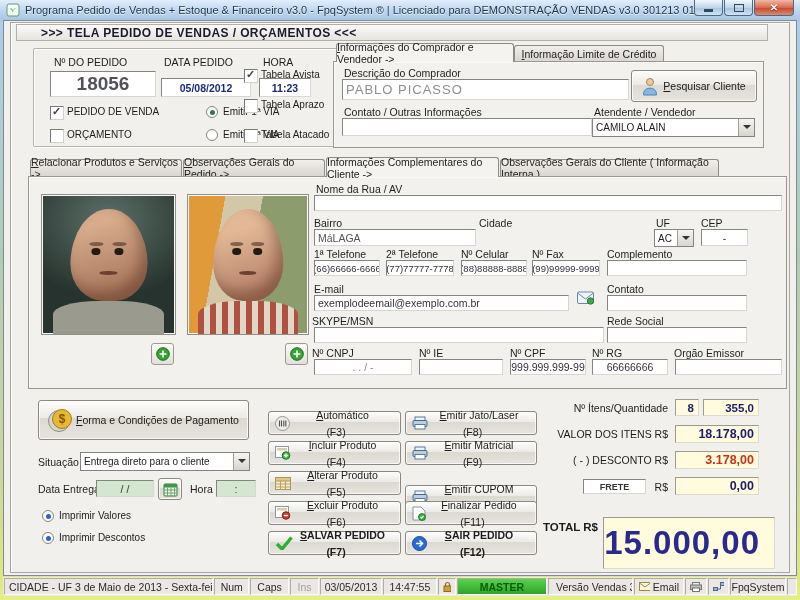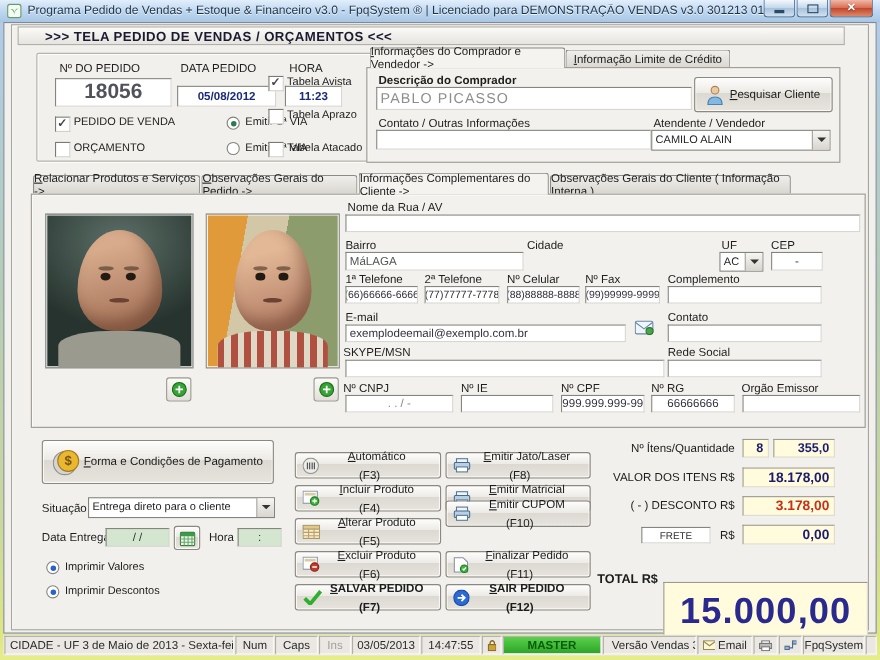--- a/index.html
+++ b/index.html
@@ -177,21 +177,21 @@
       </div>
     </div>
 
     <div class="tab active" style="left:332px;top:22px;width:178px;height:19px;">
       <span class="fl">Informações do Comprador e Vendedor -&gt;</span>
     </div>
     <div class="tab" style="left:510px;top:24px;width:150px;">
       <span class="fl">Informação Limite de Crédito</span>
     </div>
     <div class="panel" style="left:329px;top:40px;width:429px;height:85px;">
-      <span class="lbl" style="left:10px;top:5px;font-weight:bold;">Descrição do Comprador</span>
+      <span class="lbl" style="left:10px;top:5px;">Descrição do Comprador</span>
       <div class="inp" style="left:8px;top:17px;width:287px;height:21px;font-size:13px;color:#8e8e8e;letter-spacing:1px;">PABLO PICASSO</div>
       <div class="btn" style="left:297px;top:8px;width:124px;height:30px;">
         <span>
             <svg width="16" height="19">
               <circle cx="8" cy="5" r="3.5" fill="#ecc9a0" stroke="#a8845a"></circle>
               <path d="M1.5 18c0-5 2.8-6.8 6.5-6.8s6.5 1.8 6.5 6.8z" fill="#82b8e2" stroke="#4a84b0"></path>
             </svg>
           </span>
         <span class="fl">Pesquisar Cliente</span>
       </div>
@@ -411,21 +411,21 @@
       <span class="aicon">
           <svg width="16" height="14">
             <rect x="3" y="1" width="10" height="4" fill="#eef4fa" stroke="#5a7a9a"></rect>
             <rect x="1" y="4.5" width="14" height="6" rx="1" fill="#b8cfe4" stroke="#4a6a8a"></rect>
             <rect x="3" y="8.5" width="10" height="4.5" fill="#fff" stroke="#5a7a9a"></rect>
           </svg>
         </span>
       <span class="fl" style="margin-left:16px;">Emitir Matricial</span>
         <span class="akey">(F9)</span>
     </div>
-    <div class="btn act" style="left:401px;top:434px;width:130px;height:22px;">
+    <div class="btn act" style="left:401px;top:464px;width:130px;height:22px;">
       <span class="aicon">
           <svg width="16" height="14">
             <rect x="3" y="1" width="10" height="4" fill="#eef4fa" stroke="#5a7a9a"></rect>
             <rect x="1" y="4.5" width="14" height="6" rx="1" fill="#b8cfe4" stroke="#4a6a8a"></rect>
             <rect x="3" y="8.5" width="10" height="4.5" fill="#fff" stroke="#5a7a9a"></rect>
           </svg>
         </span>
       <span class="fl" style="margin-left:16px;">Emitir CUPOM</span>
         <span class="akey">(F10)</span>
     </div>
@@ -454,26 +454,26 @@
     <span class="tlabel" style="left:540px;top:381px;width:124px;">Nº Ítens/Quantidade</span>
     <div class="yf" style="left:671px;top:378px;width:24px;height:17px;">8</div>
     <div class="yf" style="left:699px;top:378px;width:56px;height:17px;">355,0</div>
 
     <span class="tlabel" style="left:530px;top:407px;width:134px;">VALOR DOS ITENS R$</span>
     <div class="yf" style="left:671px;top:404px;width:84px;height:18px;font-size:12.5px;">18.178,00</div>
 
     <span class="tlabel" style="left:530px;top:433px;width:134px;">( - ) DESCONTO R$</span>
     <div class="yf red" style="left:671px;top:430px;width:84px;height:18px;font-size:12.5px;">3.178,00</div>
 
-    <div class="inp ctr" style="left:579px;top:458px;width:63px;height:15px;font-size:9px;font-weight:normal;color:#333;">FRETE</div>
+    <div class="inp ctr" style="left:579px;top:458px;width:63px;height:15px;font-size:9px;font-weight:bold;color:#333;">FRETE</div>
     <span class="tlabel" style="left:648px;top:460px;width:16px;">R$</span>
     <div class="yf" style="left:671px;top:456px;width:84px;height:18px;font-size:12.5px;">0,00</div>
 
     <span class="tlabel" style="left:536px;top:500px;width:58px;font-weight:bold;font-size:11.5px;">TOTAL R$</span>
-    <div class="yf totalbig" style="left:599px;top:508px;width:186px;height:52px;">15.000,00</div>
+    <div class="yf totalbig" style="left:599px;top:496px;width:172px;height:52px;">15.000,00</div>
   </div>
 
   <div class="statusbar">
     <div class="seg" style="width:218px;">
         <span>CIDADE - UF  3 de Maio de 2013 - Sexta-feira</span>
       </div>
     <div class="seg c" style="width:36px;">
         <span>Num</span>
       </div>
     <div class="seg c" style="width:40px;">

